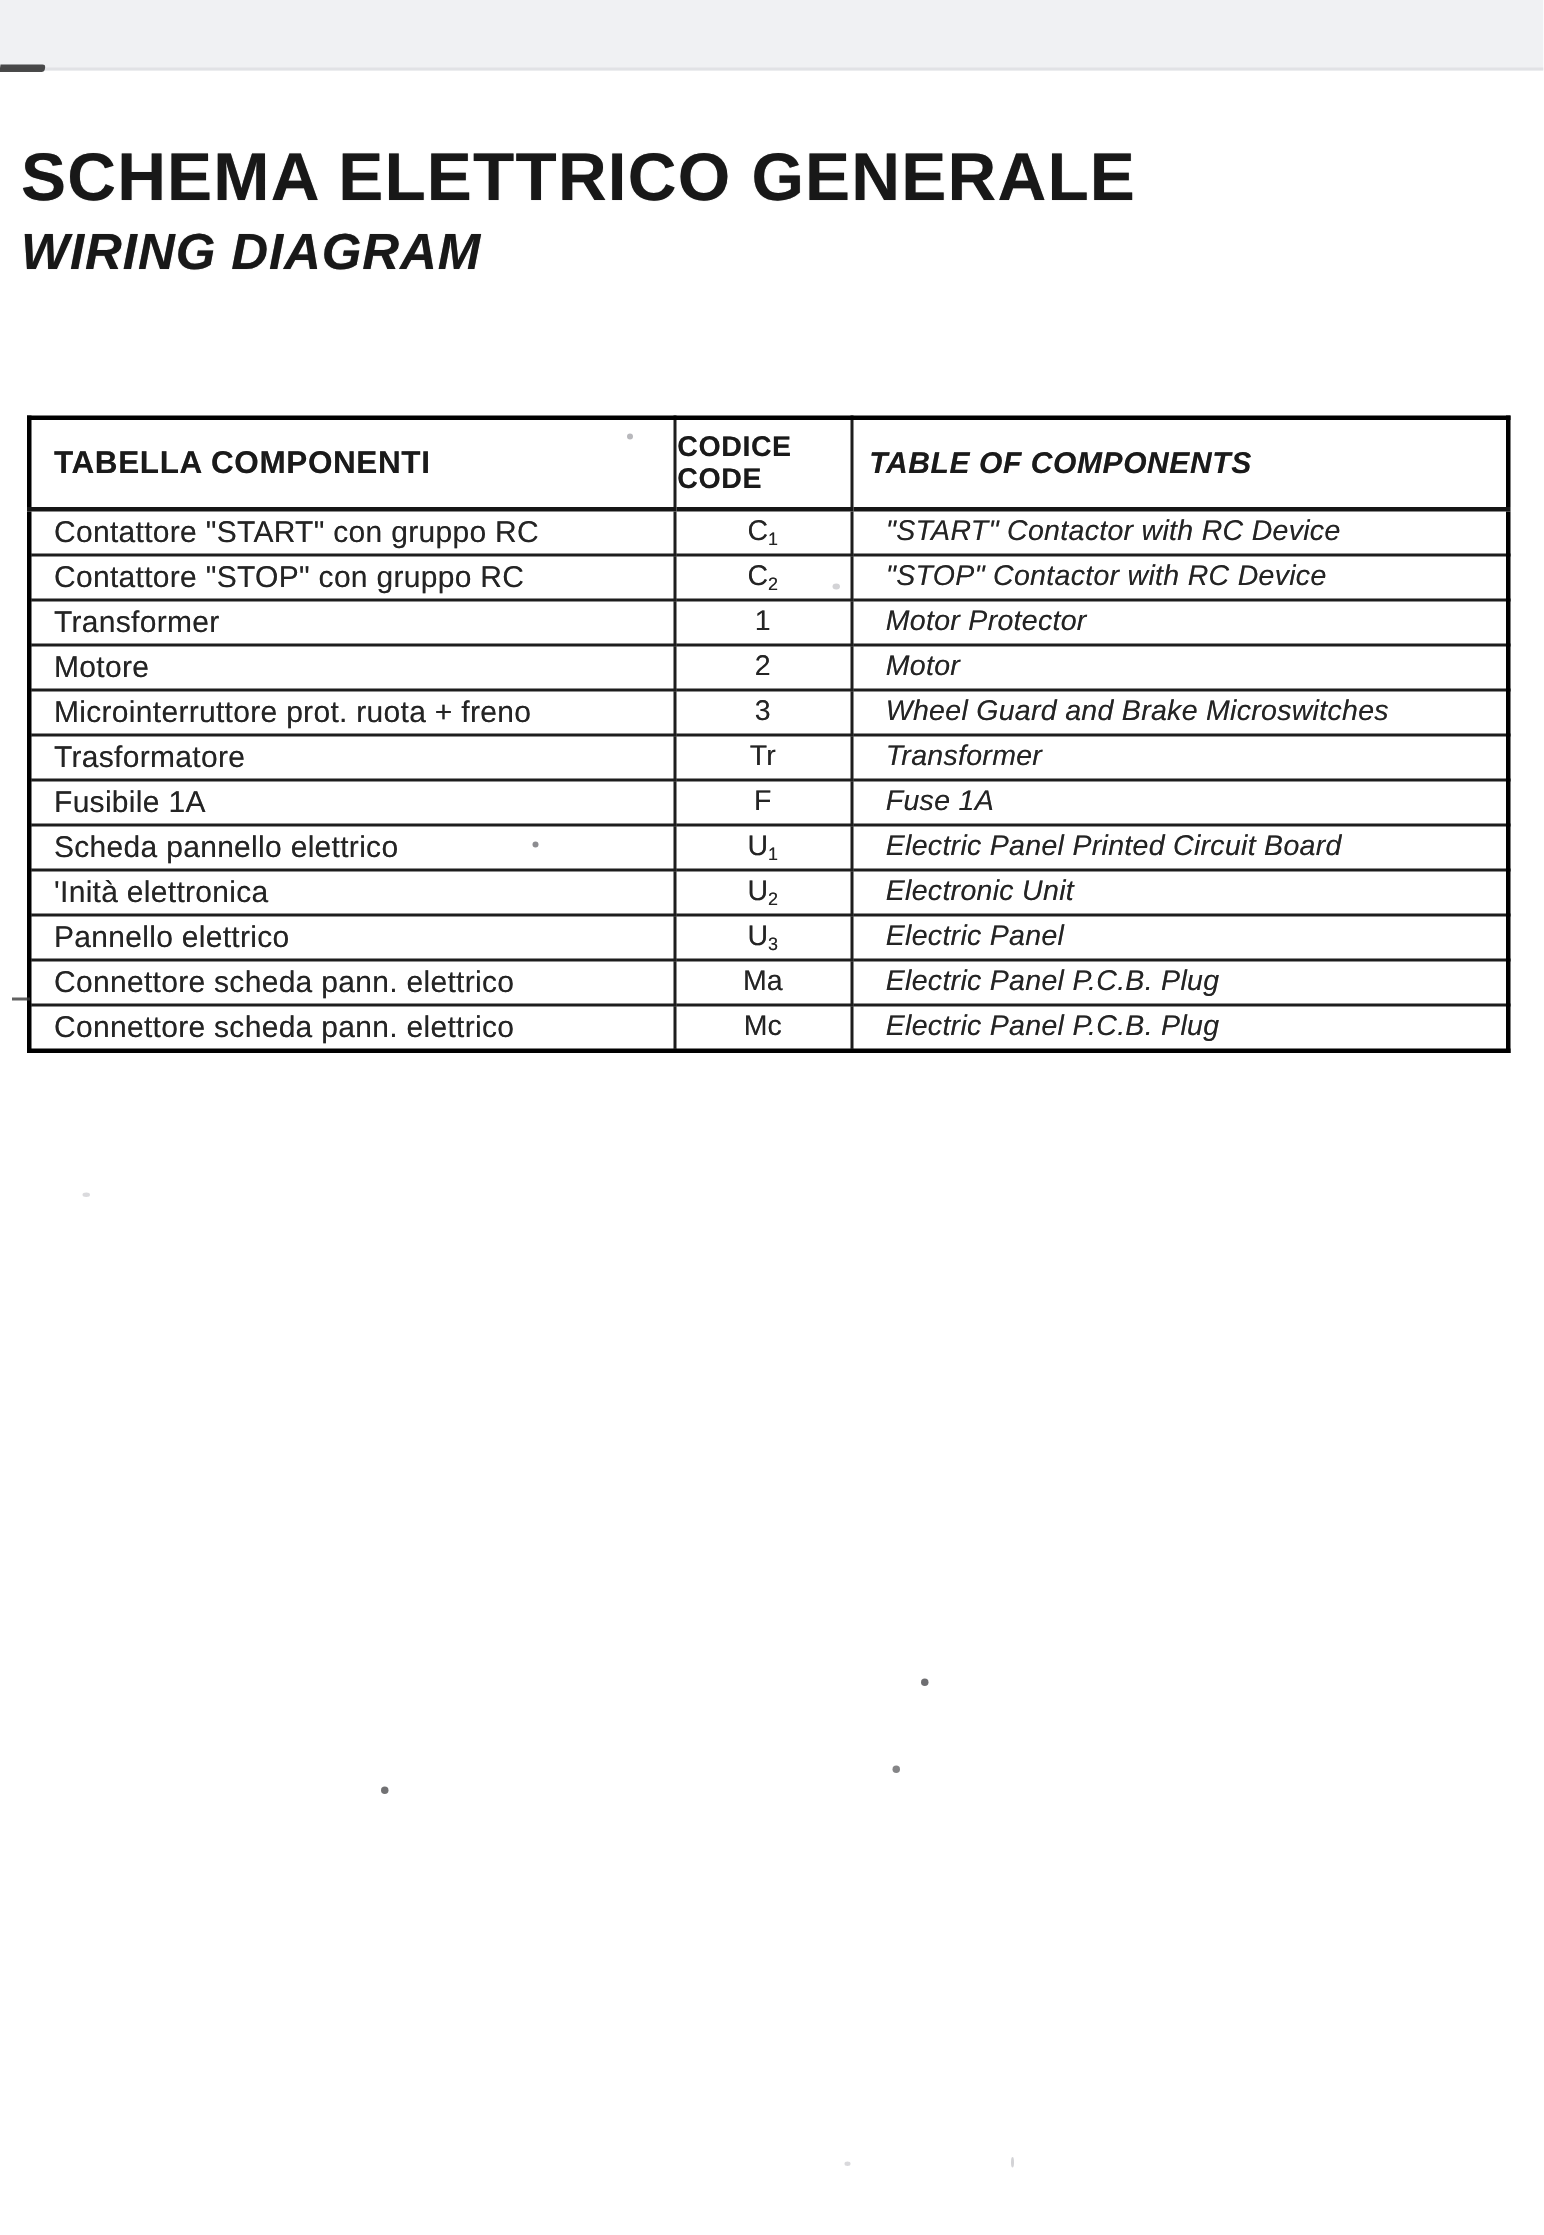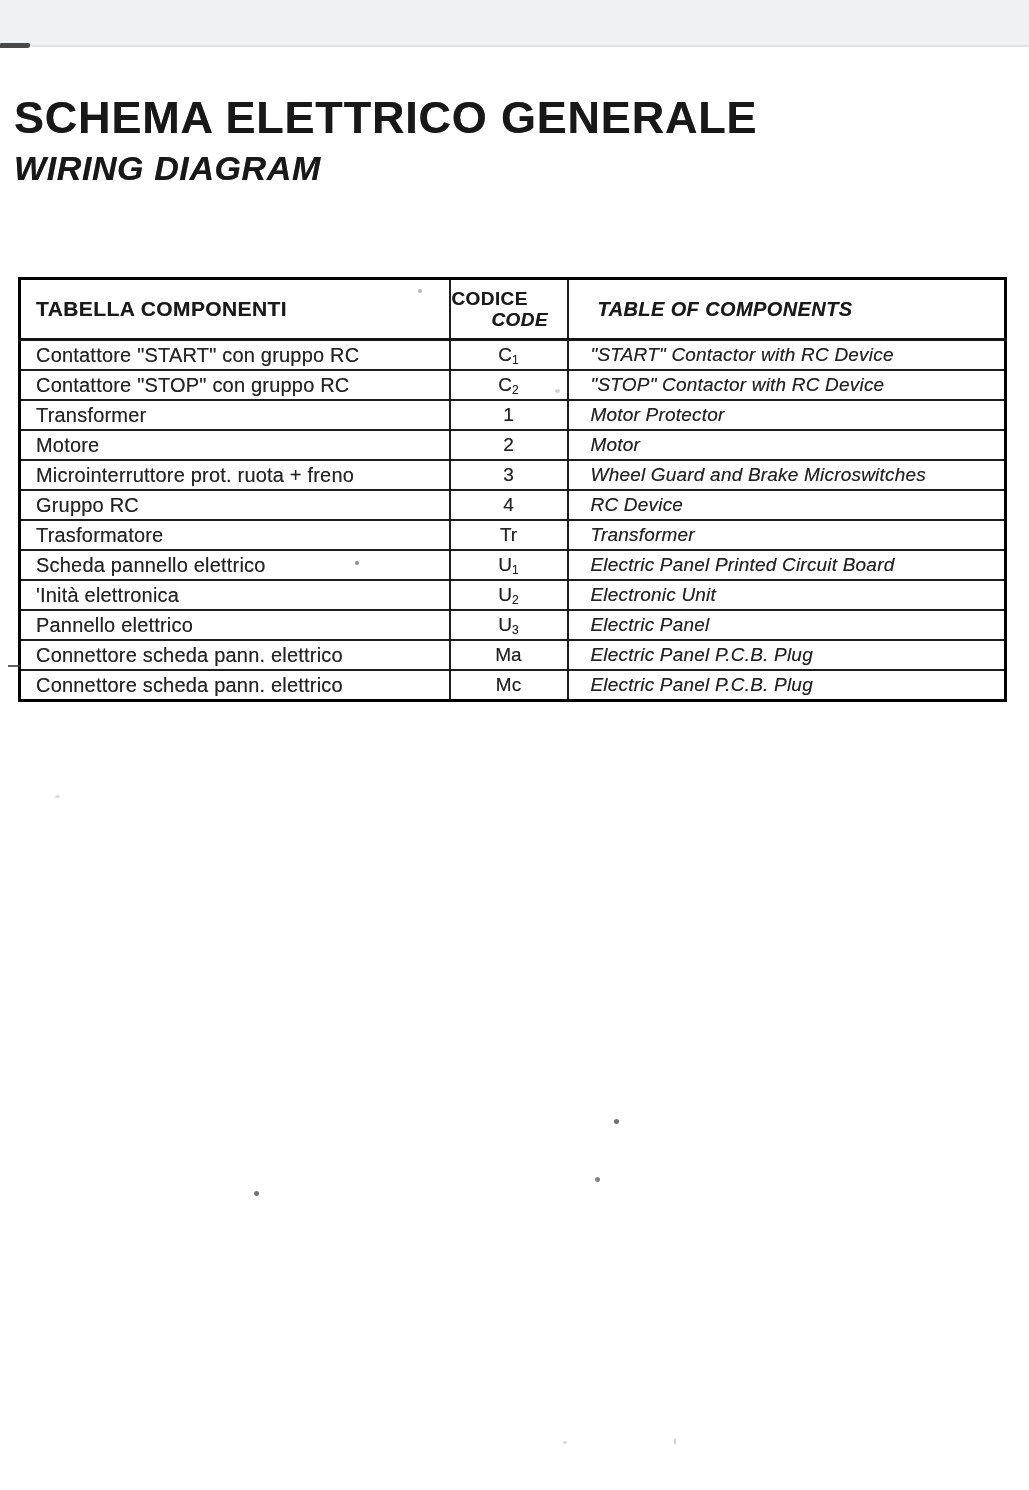--- a/index.html
+++ b/index.html
@@ -51,23 +51,23 @@
   }
   .doc-table thead th { height: 56px; border-bottom: 3px solid #161616; }
   .doc-table tbody td { height: 26px; }
 
   th.h-it {
     text-align: left; padding-left: 15px;
     font-size: 21px; font-weight: bold; letter-spacing: .4px; color: #1a1a1a;
   }
   th.h-code { text-align: left; font-weight: bold; color: #1a1a1a; }
   th.h-code .code-l1 { display: block; font-size: 19px; line-height: 21px; letter-spacing: .4px; }
-  th.h-code .code-l2 { display: block; font-size: 19px; line-height: 21px; font-style: italic; letter-spacing: .4px; padding-left: 40px; }
+  th.h-code .code-l2 { display: block; font-size: 19px; line-height: 21px; letter-spacing: .4px; }
   th.h-en {
-    text-align: left; padding-left: 29px;
+    text-align: left; padding-left: 11px;
     font-size: 20px; font-weight: bold; font-style: italic; letter-spacing: .4px; color: #1a1a1a;
   }
 
   td.c-it  { padding-left: 15px; font-size: 20px; color: #242424; letter-spacing: .2px; }
   td.c-code{ text-align: center; font-size: 19px; color: #242424; }
   td.c-code sub { font-size: 12px; vertical-align: -3px; }
   td.c-en  { padding-left: 22px; font-size: 19px; font-style: italic; color: #242424; letter-spacing: .2px; }
 
   
   .speck { position: absolute; border-radius: 50%; }
@@ -133,32 +133,32 @@
     <td class="c-code"><span>2</span><sub></sub></td>
     <td class="c-en">Motor</td>
   </tr>
 
   <tr>
     <td class="c-it">Microinterruttore prot. ruota + freno</td>
     <td class="c-code"><span>3</span><sub></sub></td>
     <td class="c-en">Wheel Guard and Brake Microswitches</td>
   </tr>
 
-  <tr>
-    <td class="c-it">Gruppo RC</td>
-    <td class="c-code"><span>4</span><sub></sub></td>
-    <td class="c-en">RC Device</td>
-  </tr>
 
   <tr>
     <td class="c-it">Trasformatore</td>
     <td class="c-code"><span>Tr</span><sub></sub></td>
     <td class="c-en">Transformer</td>
   </tr>
 
+  <tr>
+    <td class="c-it">Fusibile 1A</td>
+    <td class="c-code"><span>F</span><sub></sub></td>
+    <td class="c-en">Fuse 1A</td>
+  </tr>
 
   <tr>
     <td class="c-it">Scheda pannello elettrico</td>
     <td class="c-code"><span>U</span><sub>1</sub></td>
     <td class="c-en">Electric Panel Printed Circuit Board</td>
   </tr>
 
   <tr>
     <td class="c-it">'Inità elettronica</td>
     <td class="c-code"><span>U</span><sub>2</sub></td>

